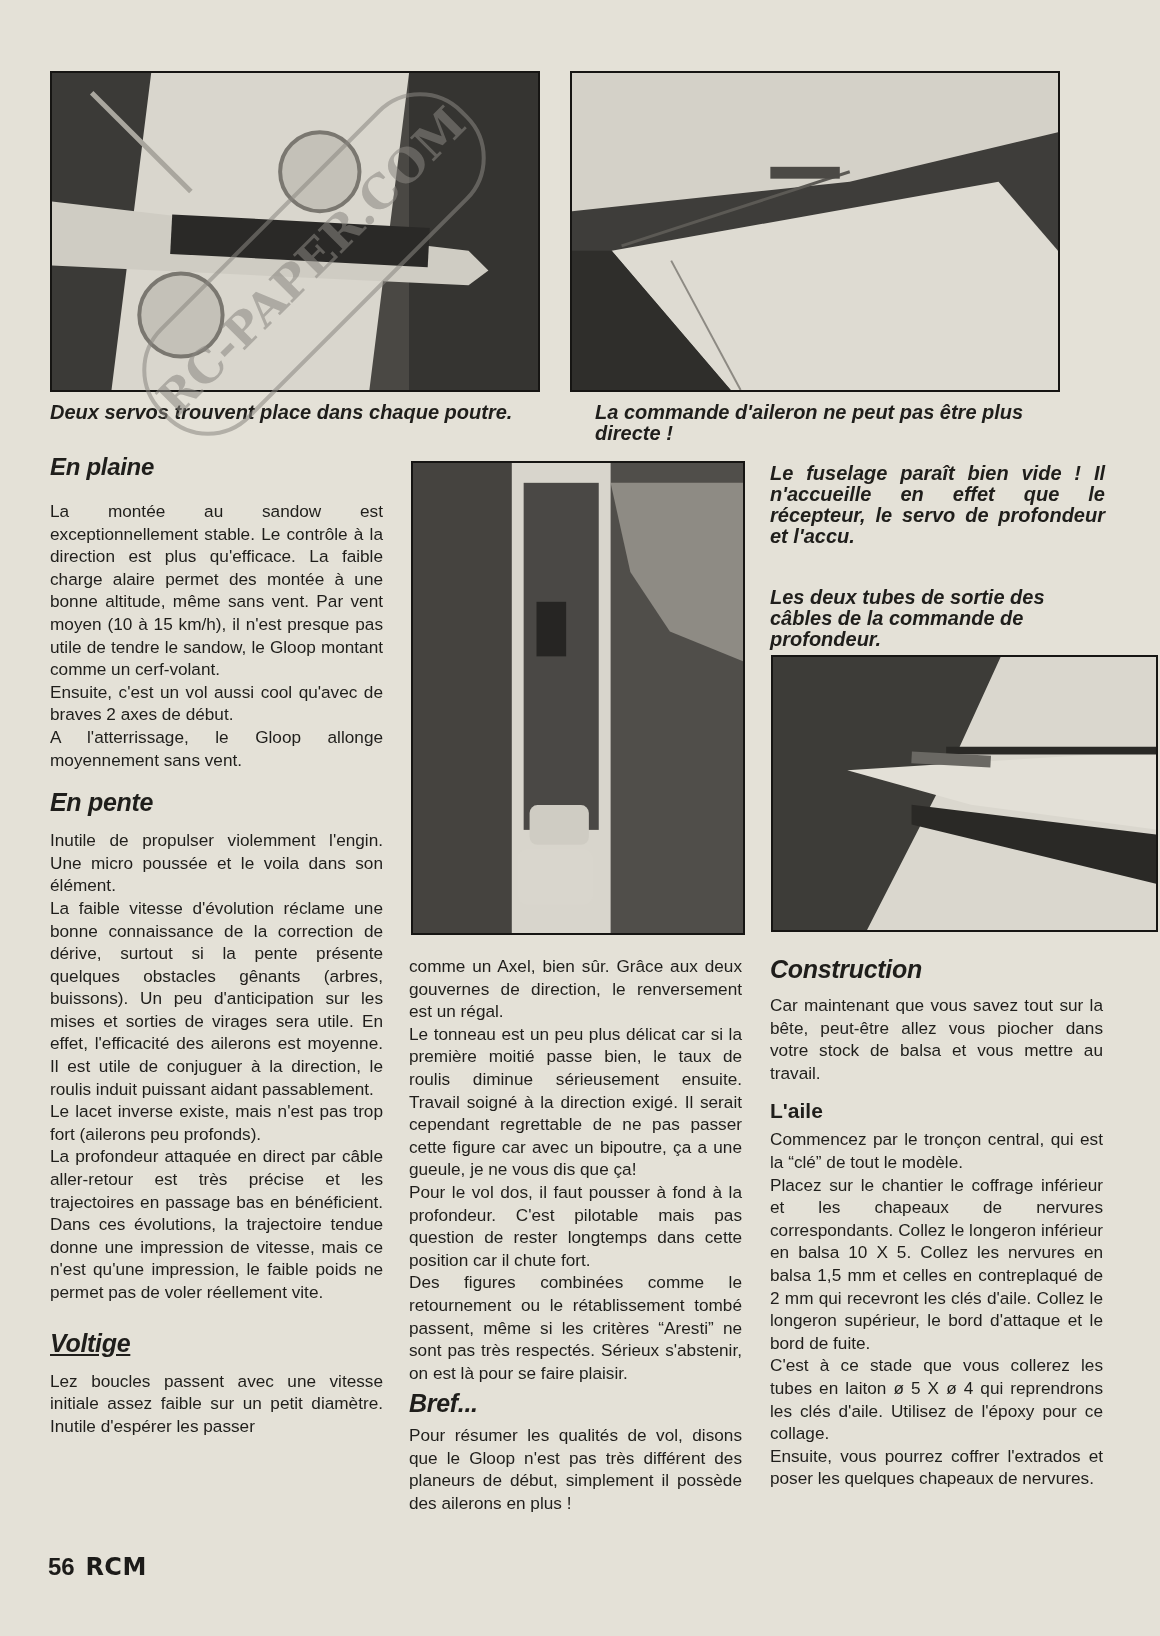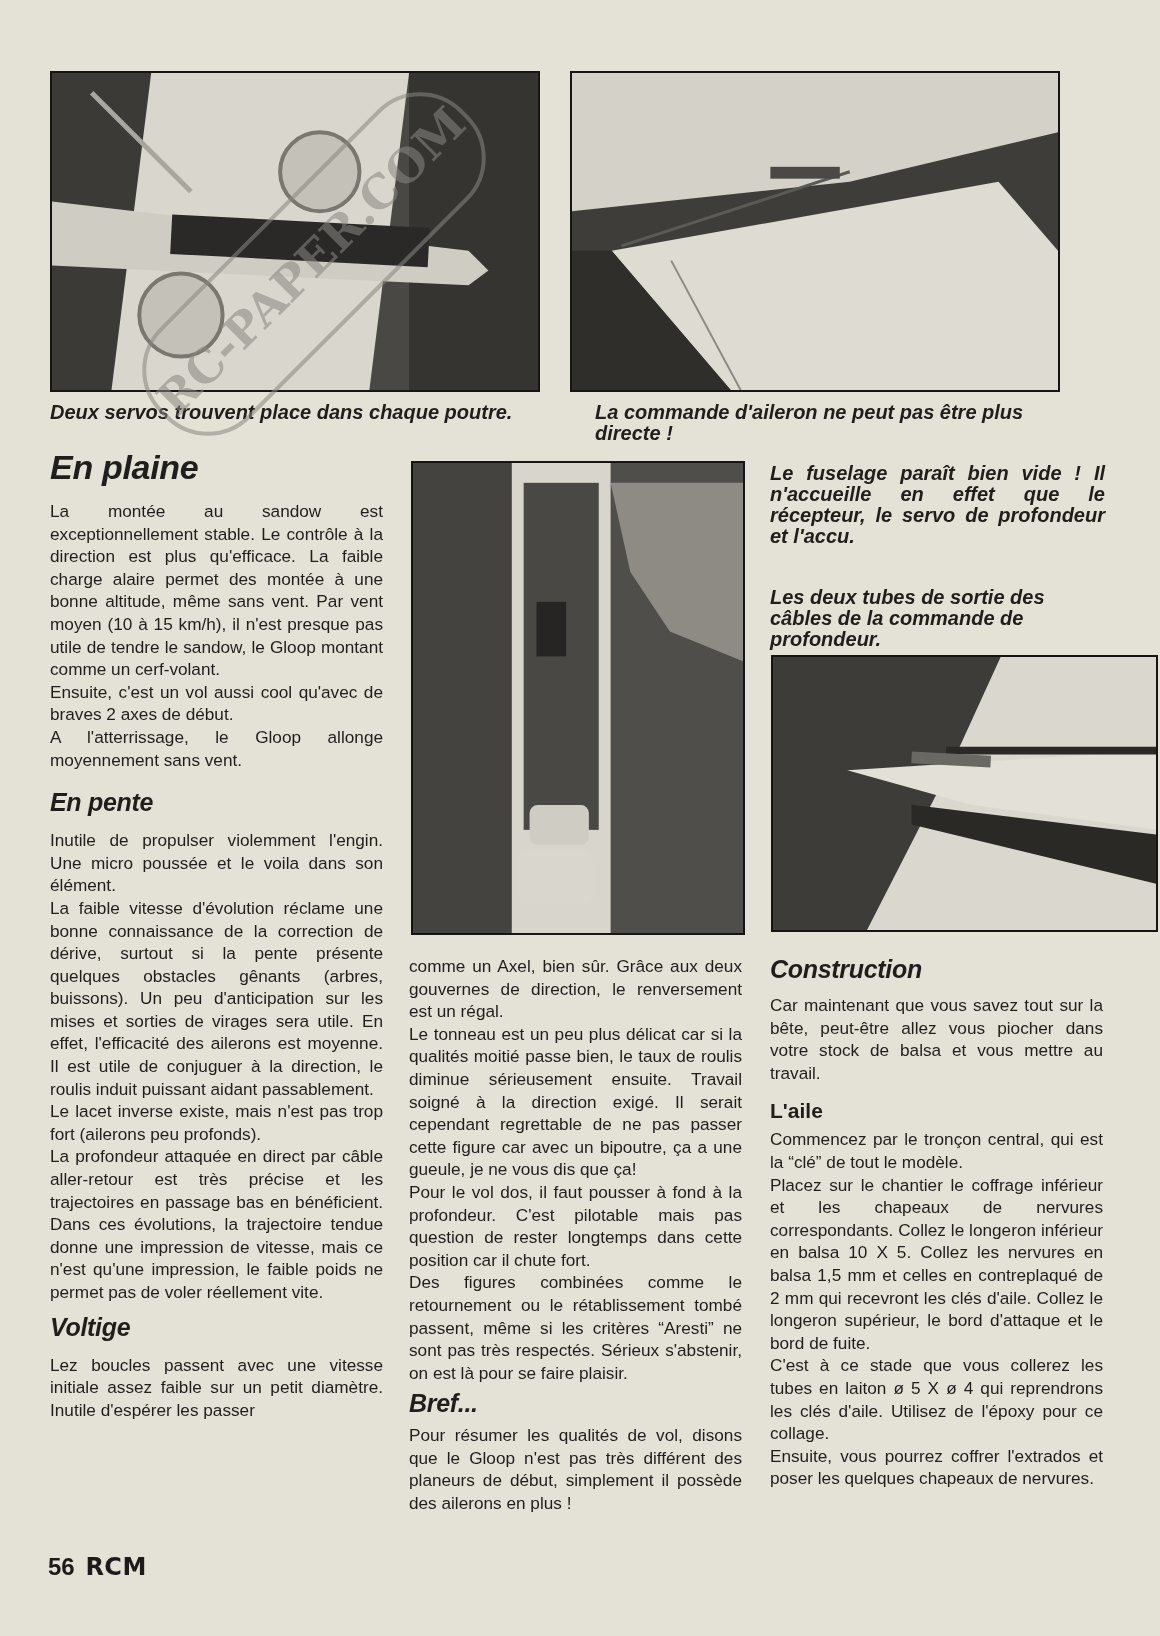--- a/index.html
+++ b/index.html
@@ -89,36 +89,36 @@
     <rect width="387" height="277" fill="#3d3c38"></rect>
     <polygon points="230,0 387,0 387,277 95,277 180,110" fill="#dad7ce"></polygon>
     <polygon points="75,115 230,105 387,95 387,175 200,150" fill="#e3e0d7"></polygon>
     <polygon points="140,150 387,180 387,230 140,170" fill="#2a2926"></polygon>
     <line x1="175" y1="95" x2="387" y2="95" stroke="#2a2926" stroke-width="8"></line>
     <rect x="140" y="98" width="80" height="12" fill="#6a6863" transform="rotate(3 180 104)"></rect>
   </svg>
 </div>
 
 <div class="col" style="left:50px;top:452px;width:333px;">
-  <div class="h2" style="font-size:34px;margin-bottom:18px;">En plaine</div>
+  <div class="h2" style="font-size:24px;margin-bottom:18px;">En plaine</div>
   <p>La montée au sandow est exceptionnellement stable. Le contrôle à la direction est plus qu'efficace. La faible charge alaire permet des montée à une bonne altitude, même sans vent. Par vent moyen (10 à 15 km/h), il n'est presque pas utile de tendre le sandow, le Gloop montant comme un cerf-volant.</p>
   <p>Ensuite, c'est un vol aussi cool qu'avec de braves 2 axes de début.</p>
   <p>A l'atterrissage, le Gloop allonge moyennement sans vent.</p>
   <div class="h2" style="margin-top:16px;">En pente</div>
   <p>Inutile de propulser violemment l'engin. Une micro poussée et le voila dans son élément.</p>
   <p>La faible vitesse d'évolution réclame une bonne connaissance de la correction de dérive, surtout si la pente présente quelques obstacles gênants (arbres, buissons). Un peu d'anticipation sur les mises et sorties de virages sera utile. En effet, l'efficacité des ailerons est moyenne. Il est utile de conjuguer à la direction, le roulis induit puissant aidant passablement.</p>
   <p>Le lacet inverse existe, mais n'est pas trop fort (ailerons peu profonds).</p>
   <p>La profondeur attaquée en direct par câble aller-retour est très précise et les trajectoires en passage bas en bénéficient. Dans ces évolutions, la trajectoire tendue donne une impression de vitesse, mais ce n'est qu'une impression, le faible poids ne permet pas de voler réellement vite.</p>
-  <div class="h2" style="margin-top:8px;">Voltige</div>
+  <div class="h2" style="margin-top:24px;text-decoration:underline;">Voltige</div>
   <p>Lez boucles passent avec une vitesse initiale assez faible sur un petit diamètre. Inutile d'espérer les passer</p>
 </div>
 
 <div class="col" style="left:409px;top:955px;width:333px;">
   <p>comme un Axel, bien sûr. Grâce aux deux gouvernes de direction, le renversement est un régal.</p>
-  <p>Le tonneau est un peu plus délicat car si la qualités moitié passe bien, le taux de roulis diminue sérieusement ensuite. Travail soigné à la direction exigé. Il serait cependant regrettable de ne pas passer cette figure car avec un bipoutre, ça a une gueule, je ne vous dis que ça!</p>
+  <p>Le tonneau est un peu plus délicat car si la première moitié passe bien, le taux de roulis diminue sérieusement ensuite. Travail soigné à la direction exigé. Il serait cependant regrettable de ne pas passer cette figure car avec un bipoutre, ça a une gueule, je ne vous dis que ça!</p>
   <p>Pour le vol dos, il faut pousser à fond à la profondeur. C'est pilotable mais pas question de rester longtemps dans cette position car il chute fort.</p>
   <p>Des figures combinées comme le retournement ou le rétablissement tombé passent, même si les critères “Aresti” ne sont pas très respectés. Sérieux s'abstenir, on est là pour se faire plaisir.</p>
   <div class="h2" style="margin-top:4px;margin-bottom:6px;">Bref...</div>
   <p>Pour résumer les qualités de vol, disons que le Gloop n'est pas très différent des planeurs de début, simplement il possède des ailerons en plus !</p>
 </div>
 
 <div class="col" style="left:770px;top:954px;width:333px;">
   <div class="h2" style="margin-bottom:10px;">Construction</div>
   <p>Car maintenant que vous savez tout sur la bête, peut-être allez vous piocher dans votre stock  de balsa et vous mettre au travail.</p>
   <div class="h3" style="margin-top:14px;">L'aile</div>

